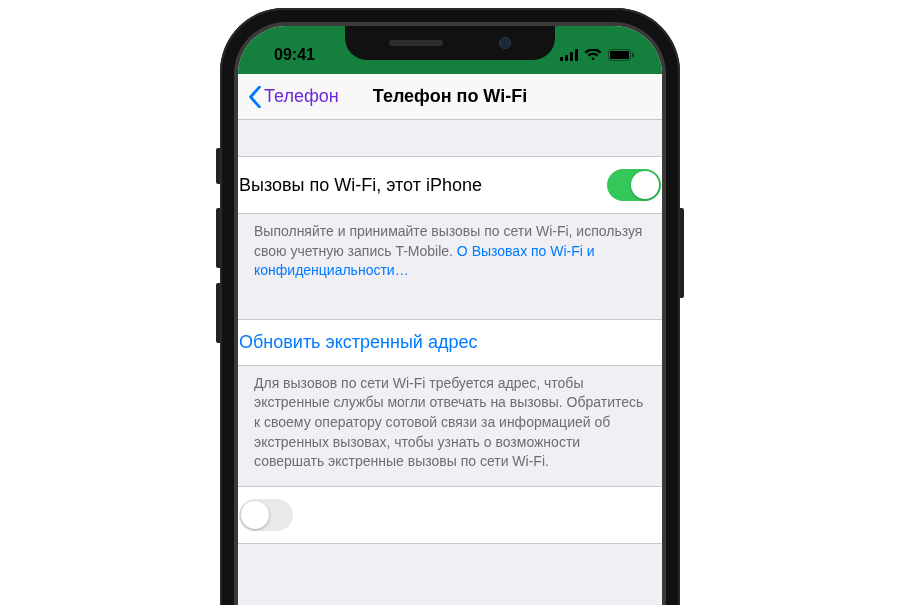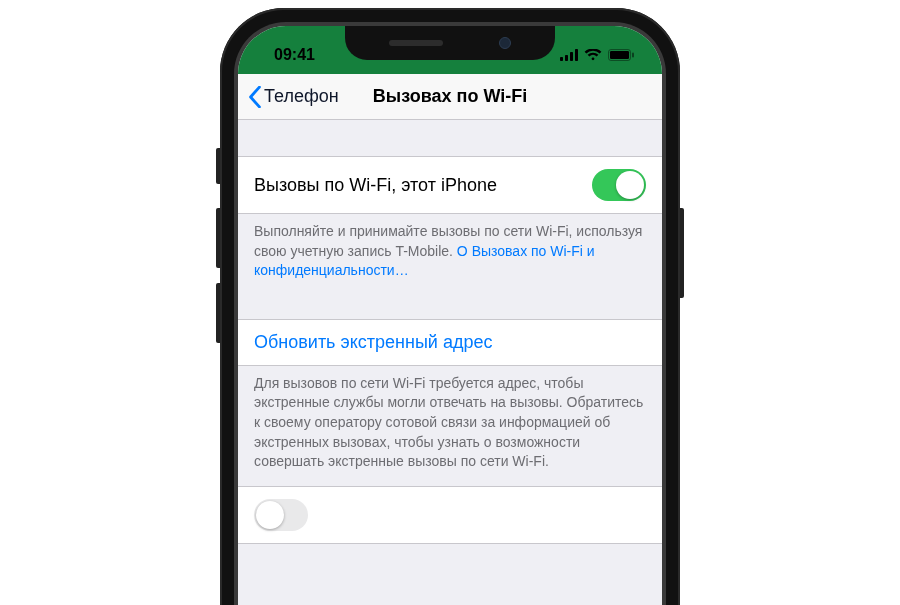--- a/index.html
+++ b/index.html
@@ -65,34 +65,34 @@
 
     
     .nav-bar {
       height: 46px;
       background: #f8f8f8;
       border-bottom: 1px solid #c8c7cc;
       display: flex; align-items: center;
       position: relative;
       padding: 0 10px;
     }
-    .back { display: flex; align-items: flex-start; color: #0f172a; font-size: 18px; gap: 2px; cursor: pointer; }
+    .back { display: flex; align-items: flex-start; color: #6d28d9; font-size: 18px; gap: 2px; cursor: pointer; }
     .nav-title {
       position: absolute; left: 50%; transform: translateX(-50%);
       font-size: 18px; font-weight: 600; color: #000;
     }
 
     
     .content { background: #efeff4; }
     .spacer { height: 36px; }
     .cell {
       background: #fff;
       border-top: 1px solid #c8c7cc;
       border-bottom: 1px solid #c8c7cc;
-      padding: 12px 16px;
+      padding: 12px 1px;
       display: flex; align-items: center; justify-content: space-between;
       font-size: 18px; color: #000;
     }
     .footer-text {
       padding: 8px 16px 14px 16px;
       font-size: 14px; line-height: 1.4;
       color: #6d6d72;
     }
     .link { color: #007aff; }
     .link-cell { color: #007aff; margin-top: 24px; }
@@ -154,21 +154,21 @@
         </span>
       </div>
 
       <div class="nav-bar">
         <div class="back">
           <svg width="14" height="22" viewBox="0 0 12 20">
             <path d="M10 1 2 10l8 9" fill="none" stroke="#007aff" stroke-width="2.6" stroke-linecap="round" stroke-linejoin="round"></path>
           </svg>
           <span>Телефон</span>
         </div>
-        <div class="nav-title">Вызовах по Wi-Fi</div>
+        <div class="nav-title">Телефон по Wi-Fi</div>
       </div>
 
       <div class="content">
         <div class="spacer"></div>
 
         <div class="cell">
           <span>Вызовы по Wi-Fi, этот iPhone</span>
           <div class="toggle toggle-on">
             <div class="knob"></div>
           </div>

